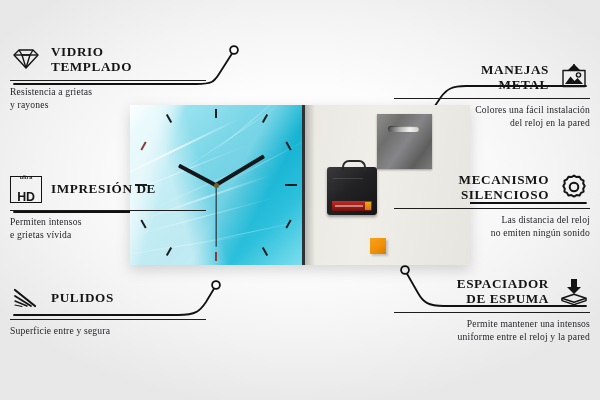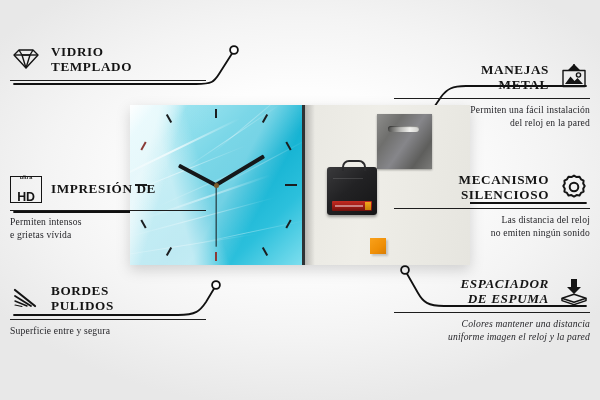--- a/index.html
+++ b/index.html
@@ -340,20 +340,24 @@
             <path d="M11 8 H19"></path>
           </g>
         </svg>
       </div>
       <div class="feature-title">
         <div>VIDRIO</div>
         <div>TEMPLADO</div>
       </div>
     </div>
     <div class="feature-rule"></div>
+    <div class="feature-desc">
+      <div>Resistencia a grietas</div>
+      <div>y rayones</div>
+    </div>
   </div>
 
   <div class="feature left" style="top:172px;">
     <div class="feature-head">
       <div class="feature-icon">
         <div class="hd-box">
           <span class="hd-ultra">ultra</span>
           <span class="hd-main">HD</span>
         </div>
       </div>
@@ -374,21 +378,20 @@
         <svg class="icon-svg" width="30" height="24" viewBox="0 0 30 24">
           <g fill="none" stroke="#141414" stroke-linecap="round">
             <path d="M4 4 L24 20" stroke-width="2.2"></path>
             <path d="M4 10 L20 20" stroke-width="1.8"></path>
             <path d="M4 15 L16 20" stroke-width="1.4"></path>
             <path d="M4 19 L11 20.5" stroke-width="1.1"></path>
           </g>
         </svg>
       </div>
       <div class="feature-title">
-        <div>BORDES</div>
         <div>PULIDOS</div>
       </div>
     </div>
     <div class="feature-rule"></div>
     <div class="feature-desc">
       <div>Superficie entre y segura</div>
     </div>
   </div>
 
   <div class="feature right" style="top:44px;margin-top:16px;">
@@ -404,21 +407,21 @@
           </g>
         </svg>
       </div>
       <div class="feature-title">
         <div>MANEJAS</div>
         <div>METAL</div>
       </div>
     </div>
     <div class="feature-rule"></div>
     <div class="feature-desc">
-      <div>Permiten una fácil instalación</div>
+      <div>Colores una fácil instalación</div>
       <div>del reloj en la pared</div>
     </div>
   </div>
 
   <div class="feature right" style="top:170px;">
     <div class="feature-head">
       <div class="feature-icon">
         <svg class="icon-svg" width="28" height="28" viewBox="0 0 28 28">
           <g fill="none" stroke="#141414" stroke-width="2" stroke-linejoin="round">
             <path d="M14 2.6 l2.6 1.5 2.9 -0.4 1.5 2.6 2.6 1.3 -0.4 2.9 1.5 2.6 -1.5 2.6 0.4 2.9 -2.6 1.3 -1.5 2.6 -2.9 -0.4 -2.6 1.5 -2.6 -1.5 -2.9 0.4 -1.5 -2.6 -2.6 -1.3 0.4 -2.9 -1.5 -2.6 1.5 -2.6 -0.4 -2.9 2.6 -1.3 1.5 -2.6 2.9 0.4 Z"></path>
@@ -431,36 +434,36 @@
         <div>SILENCIOSO</div>
       </div>
     </div>
     <div class="feature-rule"></div>
     <div class="feature-desc">
       <div>Las distancia del reloj</div>
       <div>no emiten ningún sonido</div>
     </div>
   </div>
 
-  <div class="feature right" style="top:274px;font-style:italic;">
+  <div class="feature right" style="top:274px;">
     <div class="feature-head">
       <div class="feature-icon">
         <svg class="icon-svg" width="30" height="28" viewBox="0 0 30 28">
           <g fill="#141414">
             <path d="M12 2 h6 v8 h4 l-7 7 -7 -7 h4 Z"></path>
             <path d="M15 17.2 L27 21.2 L15 25.2 L3 21.2 Z" fill="none" stroke="#141414" stroke-width="1.5" stroke-linejoin="round"></path>
             <path d="M3 21.2 v2.4 L15 27.6 L27 23.6 v-2.4" fill="none" stroke="#141414" stroke-width="1.5" stroke-linejoin="round"></path>
           </g>
         </svg>
       </div>
       <div class="feature-title">
         <div>ESPACIADOR</div>
         <div>DE ESPUMA</div>
       </div>
     </div>
     <div class="feature-rule"></div>
     <div class="feature-desc">
-      <div>Colores mantener una distancia</div>
-      <div>uniforme imagen el reloj y la pared</div>
+      <div>Permite mantener una intensos</div>
+      <div>uniforme entre el reloj y la pared</div>
     </div>
   </div>
 
 </div>
 
 </body></html>

